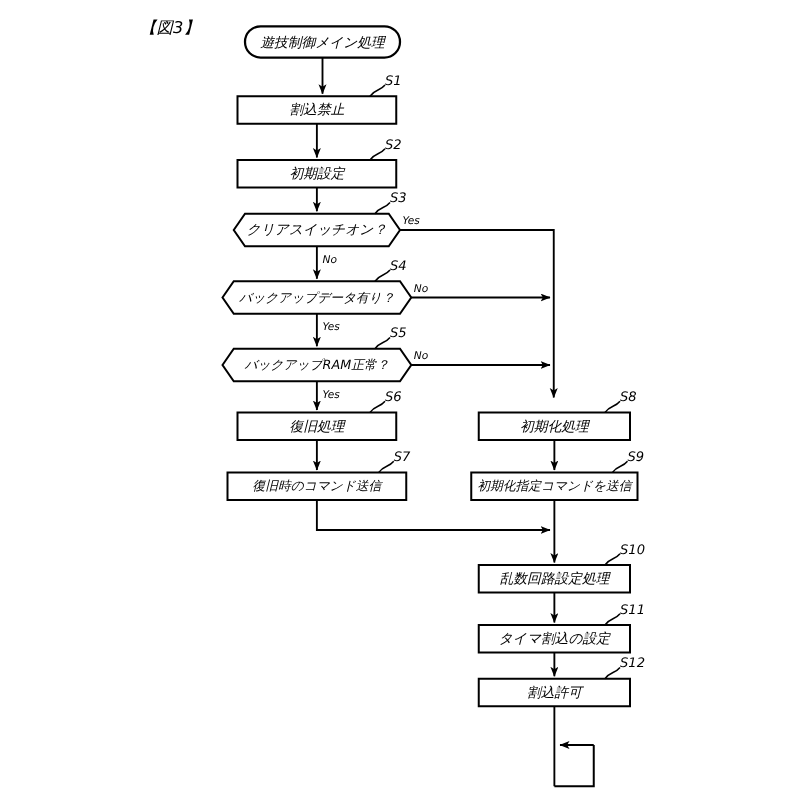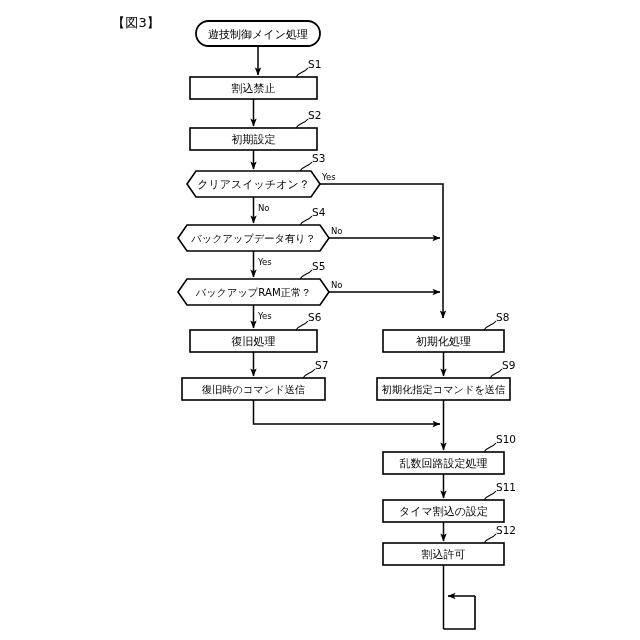--- a/index.html
+++ b/index.html
@@ -11,20 +11,21 @@
     width: 640px;
     height: 640px;
     font-family: "DejaVu Sans", "Liberation Sans", sans-serif;
     color: #000000;
     overflow: hidden;
   }
   #figure-root {
     position: relative;
     width: 556px;
     height: 640px;
+    font-style: italic;
   }
   svg#flowchart {
     display: block;
     width: 640px;
     height: 640px;
   }
   .node-shape {
     fill: #ffffff;
     stroke: #000000;
     stroke-width: 1.6;

